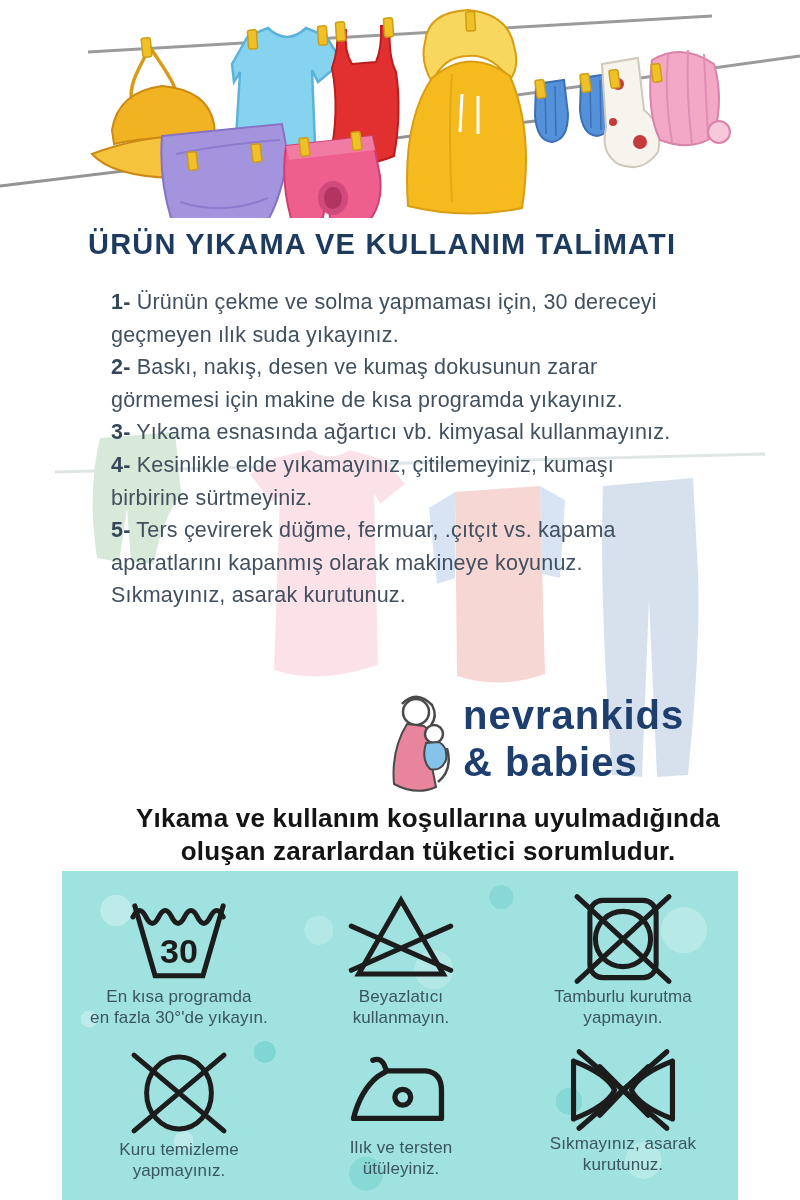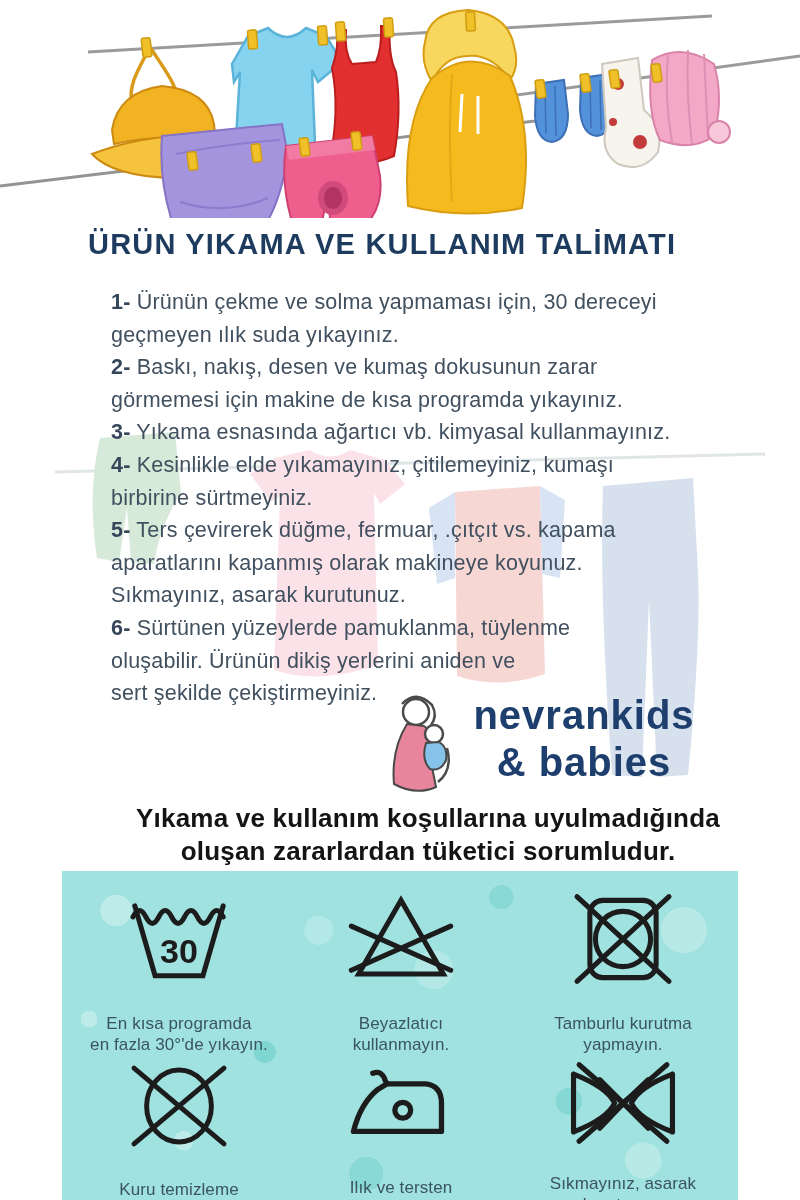--- a/index.html
+++ b/index.html
@@ -9,21 +9,21 @@
   .title{position:absolute;left:88px;top:228px;margin:0;font-size:29px;font-weight:bold;
          letter-spacing:1.2px;color:#1d3b5e;z-index:4;}
   .watermark{position:absolute;left:55px;top:430px;width:710px;height:370px;opacity:.30;z-index:1;}
   .instructions{position:absolute;left:88px;top:286px;width:660px;z-index:2;
                 font-size:21.5px;line-height:32.6px;color:#41505f;letter-spacing:.2px;margin-left:23px;}
   .instructions p{margin:0;}
   .instructions .num{font-weight:bold;color:#36465a;}
   .instructions .txt{white-space:pre-line;}
   .logo{position:absolute;left:383px;top:692px;display:flex;align-items:flex-start;z-index:4;}
   .logo-icon svg{display:block;}
-  .logo-text{margin-left:2px;width:242px;text-align:center;font-weight:bold;
+  .logo-text{margin-left:2px;width:242px;text-align:left;font-weight:bold;
              font-size:40px;line-height:47px;color:#1e3f6e;letter-spacing:1px;}
   .warning{position:absolute;left:0;top:802px;width:800px;text-align:center;z-index:4;
            font-size:26px;line-height:33px;font-weight:bold;color:#141414;
            white-space:pre-line;letter-spacing:.2px;margin-left:28px;}
   .care-panel{position:absolute;left:62px;top:871px;width:676px;height:329px;z-index:4;
     box-sizing:border-box;padding:16px 4px 4px 6px;
     display:grid;grid-template-columns:1fr 1fr 1fr;grid-template-rows:1fr 1fr;
     background:
       radial-gradient(circle 26px at 8% 12%, rgba(255,255,255,.30) 60%, transparent 61%),
       radial-gradient(circle 18px at 30% 55%, rgba(56,186,181,.30) 60%, transparent 61%),
@@ -32,21 +32,21 @@
       radial-gradient(circle 38px at 92% 18%, rgba(255,255,255,.25) 60%, transparent 61%),
       radial-gradient(circle 16px at 18% 82%, rgba(255,255,255,.30) 60%, transparent 61%),
       radial-gradient(circle 28px at 45% 92%, rgba(56,186,181,.22) 60%, transparent 61%),
       radial-gradient(circle 20px at 65% 8%, rgba(56,186,181,.22) 60%, transparent 61%),
       radial-gradient(circle 30px at 86% 88%, rgba(255,255,255,.25) 60%, transparent 61%),
       radial-gradient(circle 14px at 4% 45%, rgba(255,255,255,.30) 60%, transparent 61%),
       radial-gradient(circle 24px at 38% 18%, rgba(255,255,255,.20) 60%, transparent 61%),
       #9fe2df;}
   .cell{display:flex;flex-direction:column;align-items:center;justify-content:flex-start;}
   .cell .sym{flex:0 0 auto;margin-top:6px;}
-  .caption{margin-top:28px;text-align:center;font-size:17px;line-height:21px;
+  .caption{margin-top:1px;text-align:center;font-size:17px;line-height:21px;
            color:#3b5560;white-space:pre-line;letter-spacing:.1px;}
 </style>
 </head>
 <body>
 
 <div class="stage">
 
   <div class="illustration">
     <svg width="800" height="218" viewBox="0 0 800 218" xmlns="http://www.w3.org/2000/svg">
       <path d="M88 52 L712 16" stroke="#9b9b9b" stroke-width="3" fill="none"></path>
@@ -124,23 +124,20 @@
     <p><b class="num">1-</b> <span class="txt">Ürünün çekme ve solma yapmaması için, 30 dereceyi
 geçmeyen ılık suda yıkayınız.</span></p>
     <p><b class="num">2-</b> <span class="txt">Baskı, nakış, desen ve kumaş dokusunun zarar
 görmemesi için makine de kısa programda yıkayınız.</span></p>
     <p><b class="num">3-</b> <span class="txt">Yıkama esnasında ağartıcı vb. kimyasal kullanmayınız.</span></p>
     <p><b class="num">4-</b> <span class="txt">Kesinlikle elde yıkamayınız, çitilemeyiniz, kumaşı
 birbirine sürtmeyiniz.</span></p>
     <p><b class="num">5-</b> <span class="txt">Ters çevirerek düğme, fermuar, .çıtçıt vs. kapama
 aparatlarını kapanmış olarak makineye koyunuz.
 Sıkmayınız, asarak kurutunuz.</span></p>
-    <p><b class="num">6-</b> <span class="txt">Sürtünen yüzeylerde pamuklanma, tüylenme
-oluşabilir. Ürünün dikiş yerlerini aniden ve
-sert şekilde çekiştirmeyiniz.</span></p>
   </div>
 
   <div class="logo">
     <span class="logo-icon">
       <svg width="78" height="106" viewBox="0 0 78 106" xmlns="http://www.w3.org/2000/svg">
         <circle cx="33" cy="20" r="13" fill="#ffffff" stroke="#4a4a4a" stroke-width="2.5"></circle>
         <path d="M19 12 Q33 -3 49 13 Q55 24 48 33" stroke="#4a4a4a" stroke-width="2.5" fill="none"></path>
         <path d="M24 32 Q8 58 11 92 Q33 104 53 95 L46 60 Q55 44 41 34 Z" fill="#e8849b" stroke="#4a4a4a" stroke-width="2"></path>
         <circle cx="51" cy="42" r="9" fill="#ffffff" stroke="#4a4a4a" stroke-width="2.5"></circle>
         <path d="M43 51 Q38 68 47 77 Q58 80 63 68 Q65 55 56 50 Z" fill="#85c3ea" stroke="#4a4a4a" stroke-width="2"></path>

